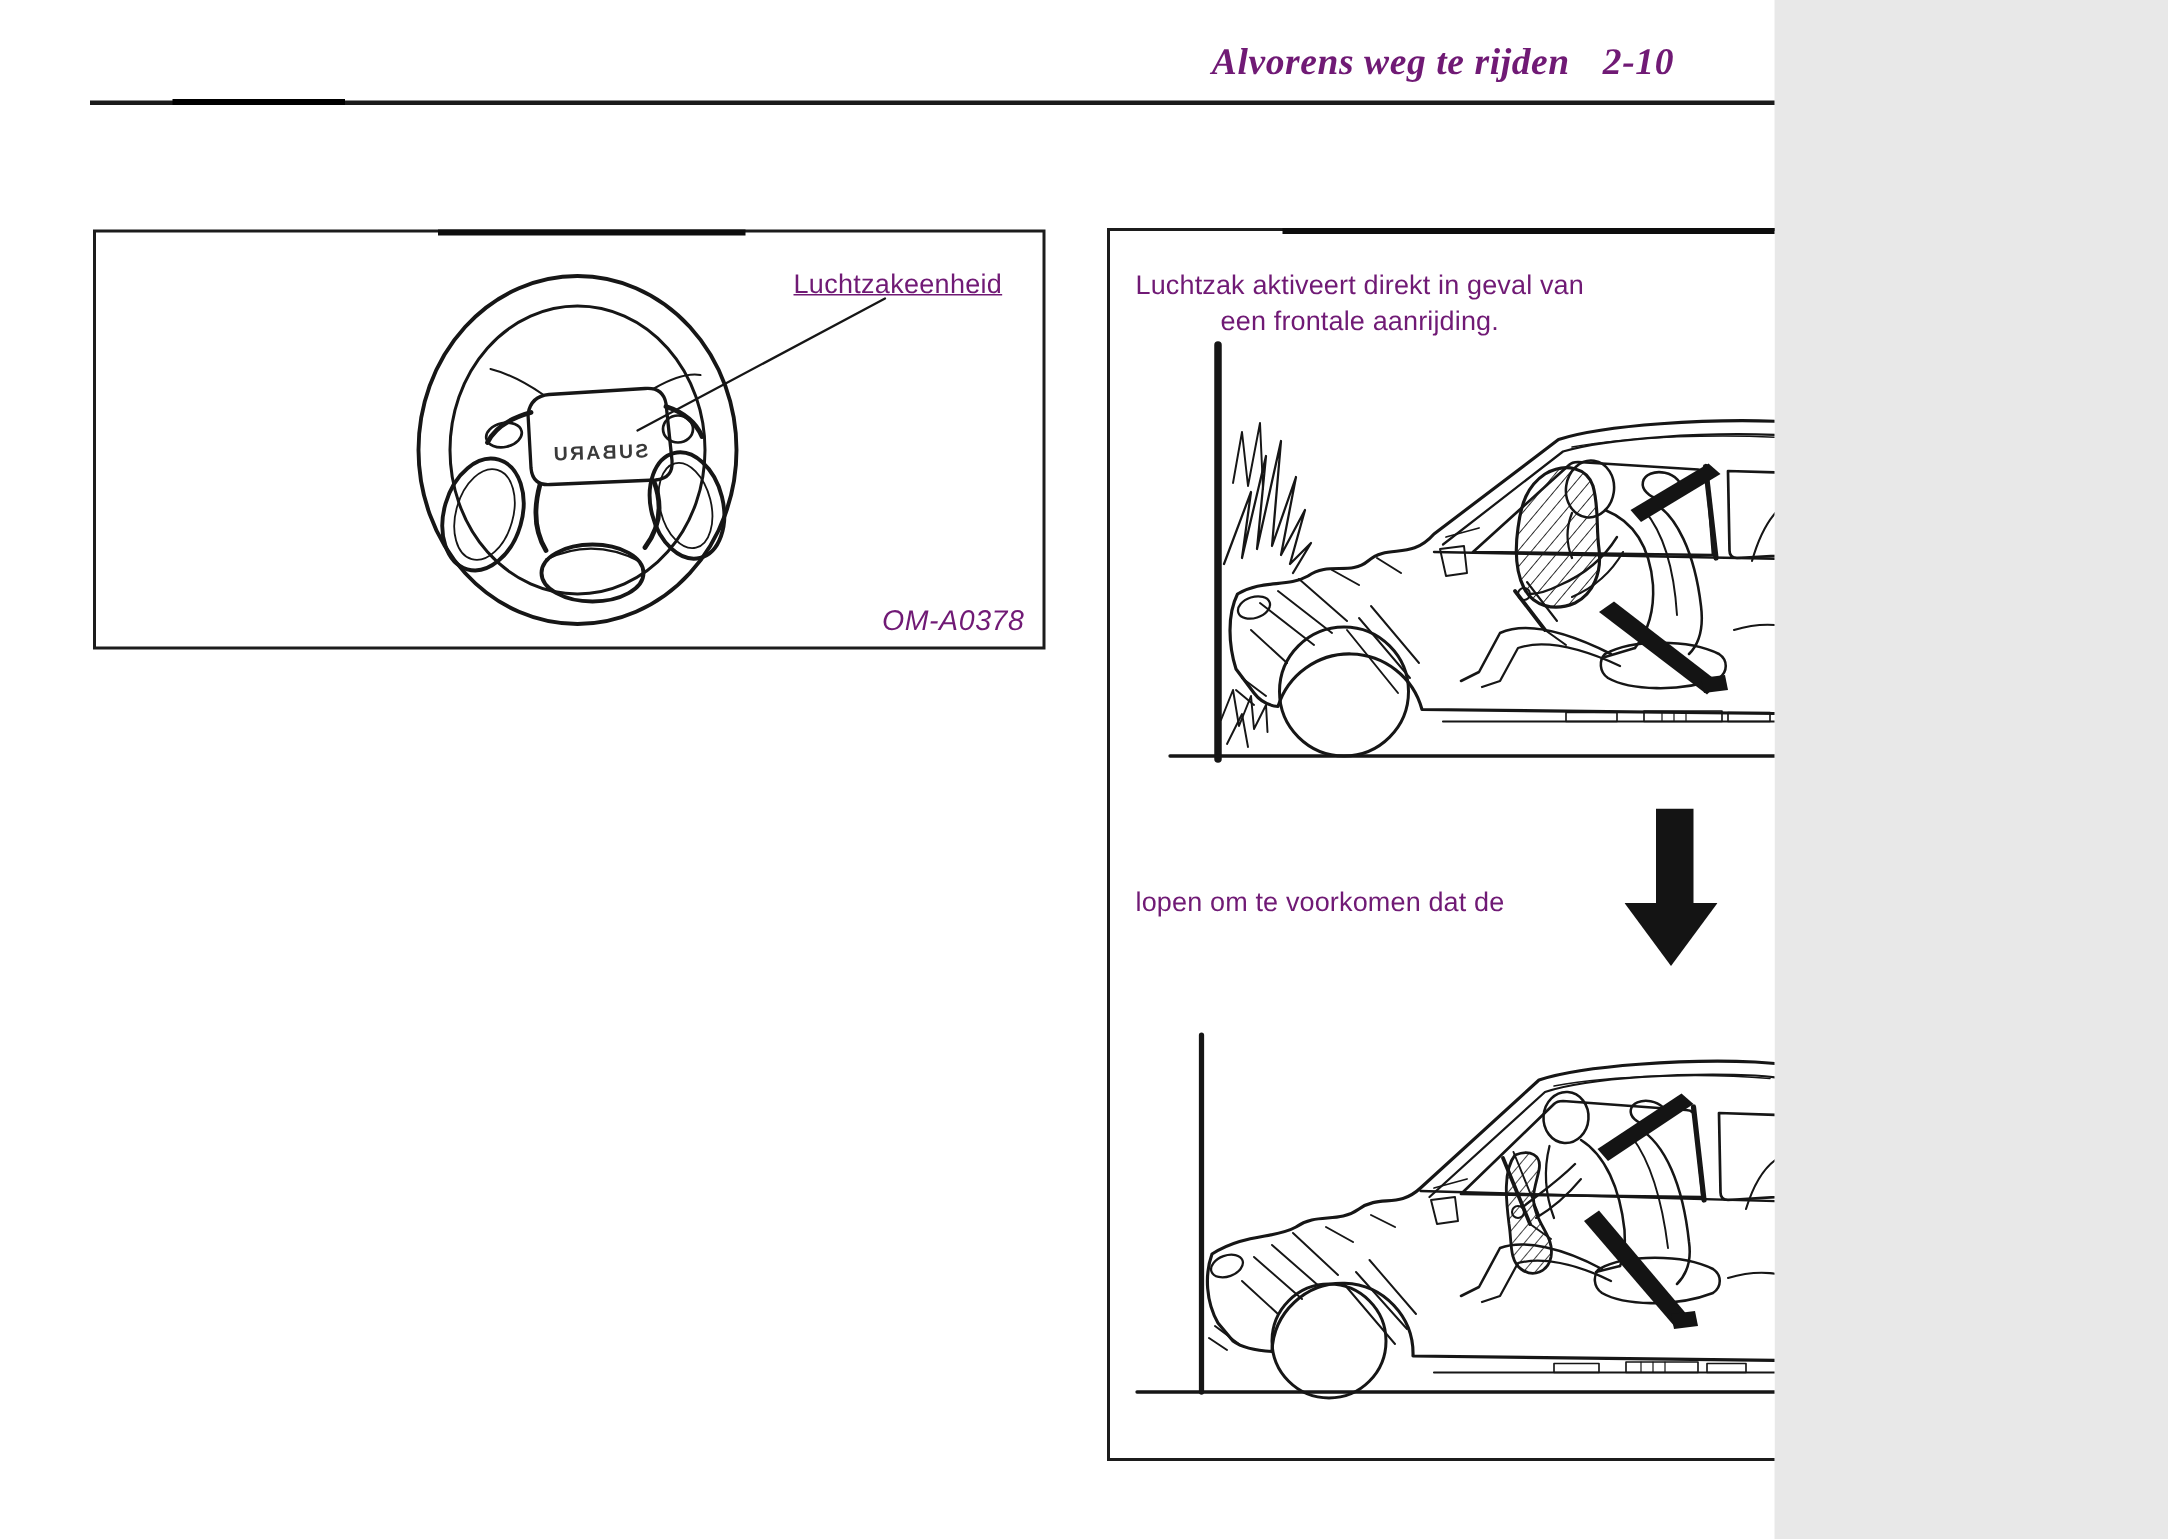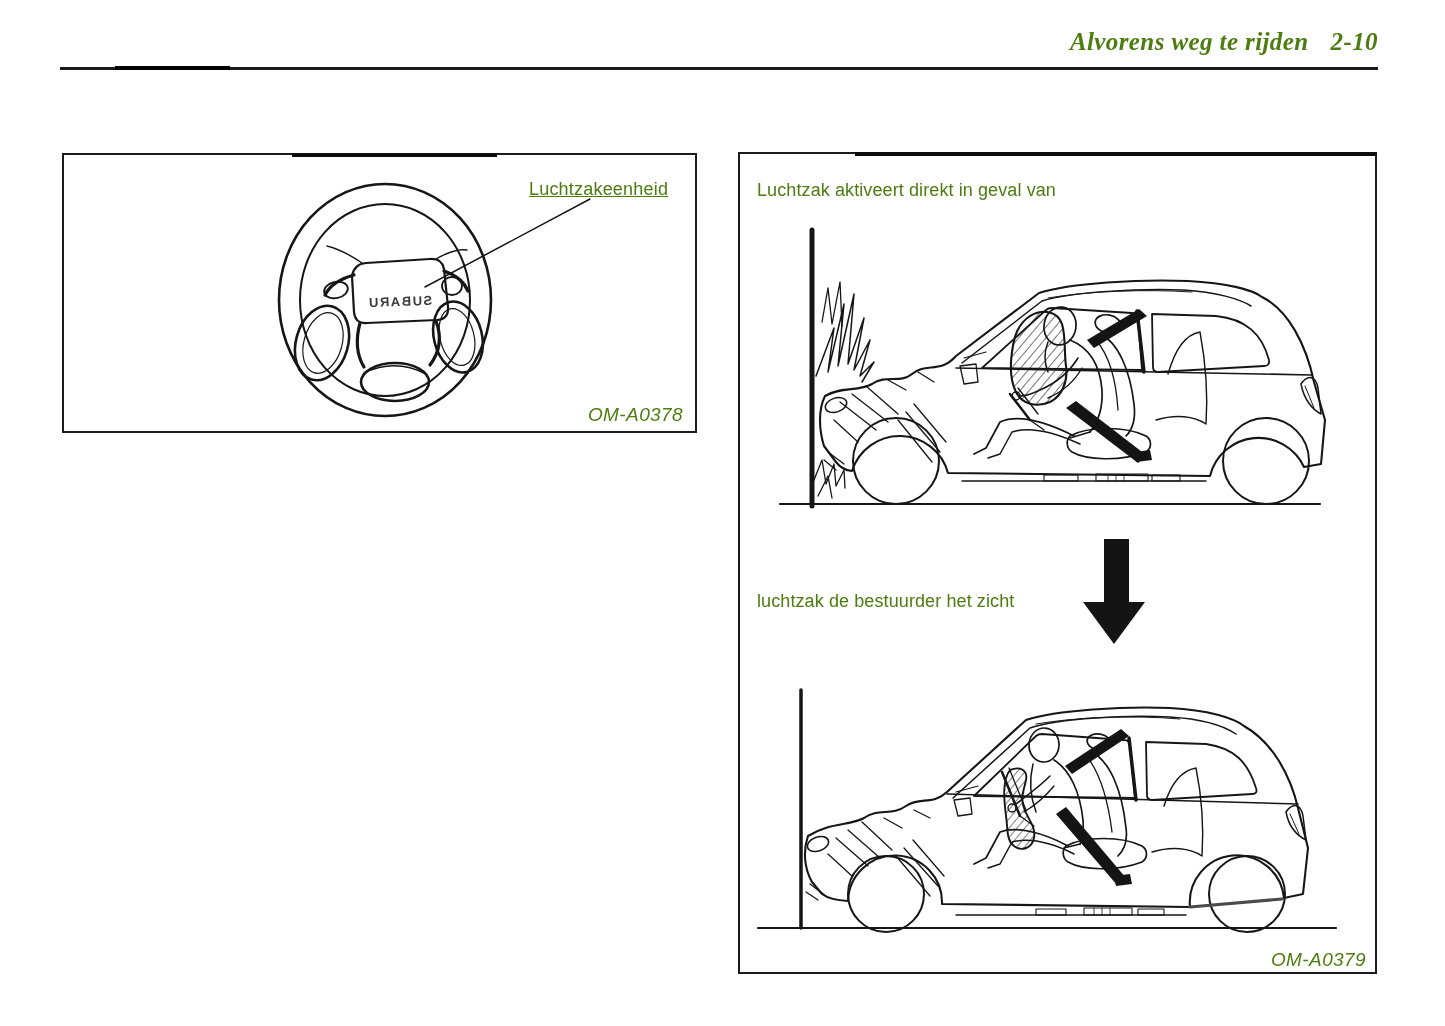--- a/index.html
+++ b/index.html
@@ -1,21 +1,21 @@
 <!DOCTYPE html>
 <html><head>
 <meta charset="utf-8">
 <style>
   html,body{margin:0;padding:0;background:#e8e8e8;}
   .page{
     position:relative;
-    width:1445px;height:1026px;
+    width:1183px;height:1026px;
     background:#ffffff;
     font-family:"Liberation Sans", sans-serif;
-    color:#4d7c0f;
+    color:#701a75;
     overflow:hidden;
   }
   
   .header-title{
     position:absolute;
     top:28px;right:67px;
     font-family:"Liberation Serif", serif;
     font-style:italic;font-weight:bold;
     font-size:25px;letter-spacing:.4px;
     white-space:nowrap;
@@ -106,20 +106,21 @@
 
     <div class="callout-label">Luchtzakeenheid</div>
     <div class="figure-code code-left">OM-A0378</div>
   </div>
 
   <div class="panel panel-right">
     <div class="scan-thick" style="left:115px;top:-2.5px;width:522px;height:4px;"></div>
 
     <div class="caption caption-top">
       <div>Luchtzak aktiveert direkt in geval van</div>
+      <div>een frontale aanrijding.</div>
     </div>
 
     <svg class="fig-svg svg-crash1" width="620" height="290" viewBox="0 0 620 290">
       <defs>
         <pattern id="h1" patternUnits="userSpaceOnUse" width="7" height="7" patternTransform="rotate(40)">
           <line x1="0" y1="0" x2="0" y2="7" stroke="#1a1a1a" stroke-width="1.2"></line>
         </pattern>
       </defs>
       <g fill="none" stroke="#161616" stroke-linecap="round" stroke-linejoin="round" stroke-width="1.8">
 
@@ -196,21 +197,21 @@
         <polygon points="386,228 402,226 404,236 388,238"></polygon>
       </g>
     </svg>
 
     <svg class="fig-svg svg-arrow" width="62" height="106" viewBox="0 0 62 106">
       <rect x="21" y="0" width="25" height="64" fill="#141414"></rect>
       <polygon points="0,63 62,63 31,105" fill="#141414"></polygon>
     </svg>
 
     <div class="caption caption-bottom">
-      <div>luchtzak de bestuurder het zicht</div>
+      <div>lopen om te voorkomen dat de</div>
     </div>
 
     <svg class="fig-svg svg-crash2" width="620" height="250" viewBox="0 0 620 250">
       <defs>
         <pattern id="h2" patternUnits="userSpaceOnUse" width="6" height="6" patternTransform="rotate(40)">
           <line x1="0" y1="0" x2="0" y2="6" stroke="#1a1a1a" stroke-width="1.1"></line>
         </pattern>
       </defs>
       <g fill="none" stroke="#161616" stroke-linecap="round" stroke-linejoin="round" stroke-width="1.8">
 

